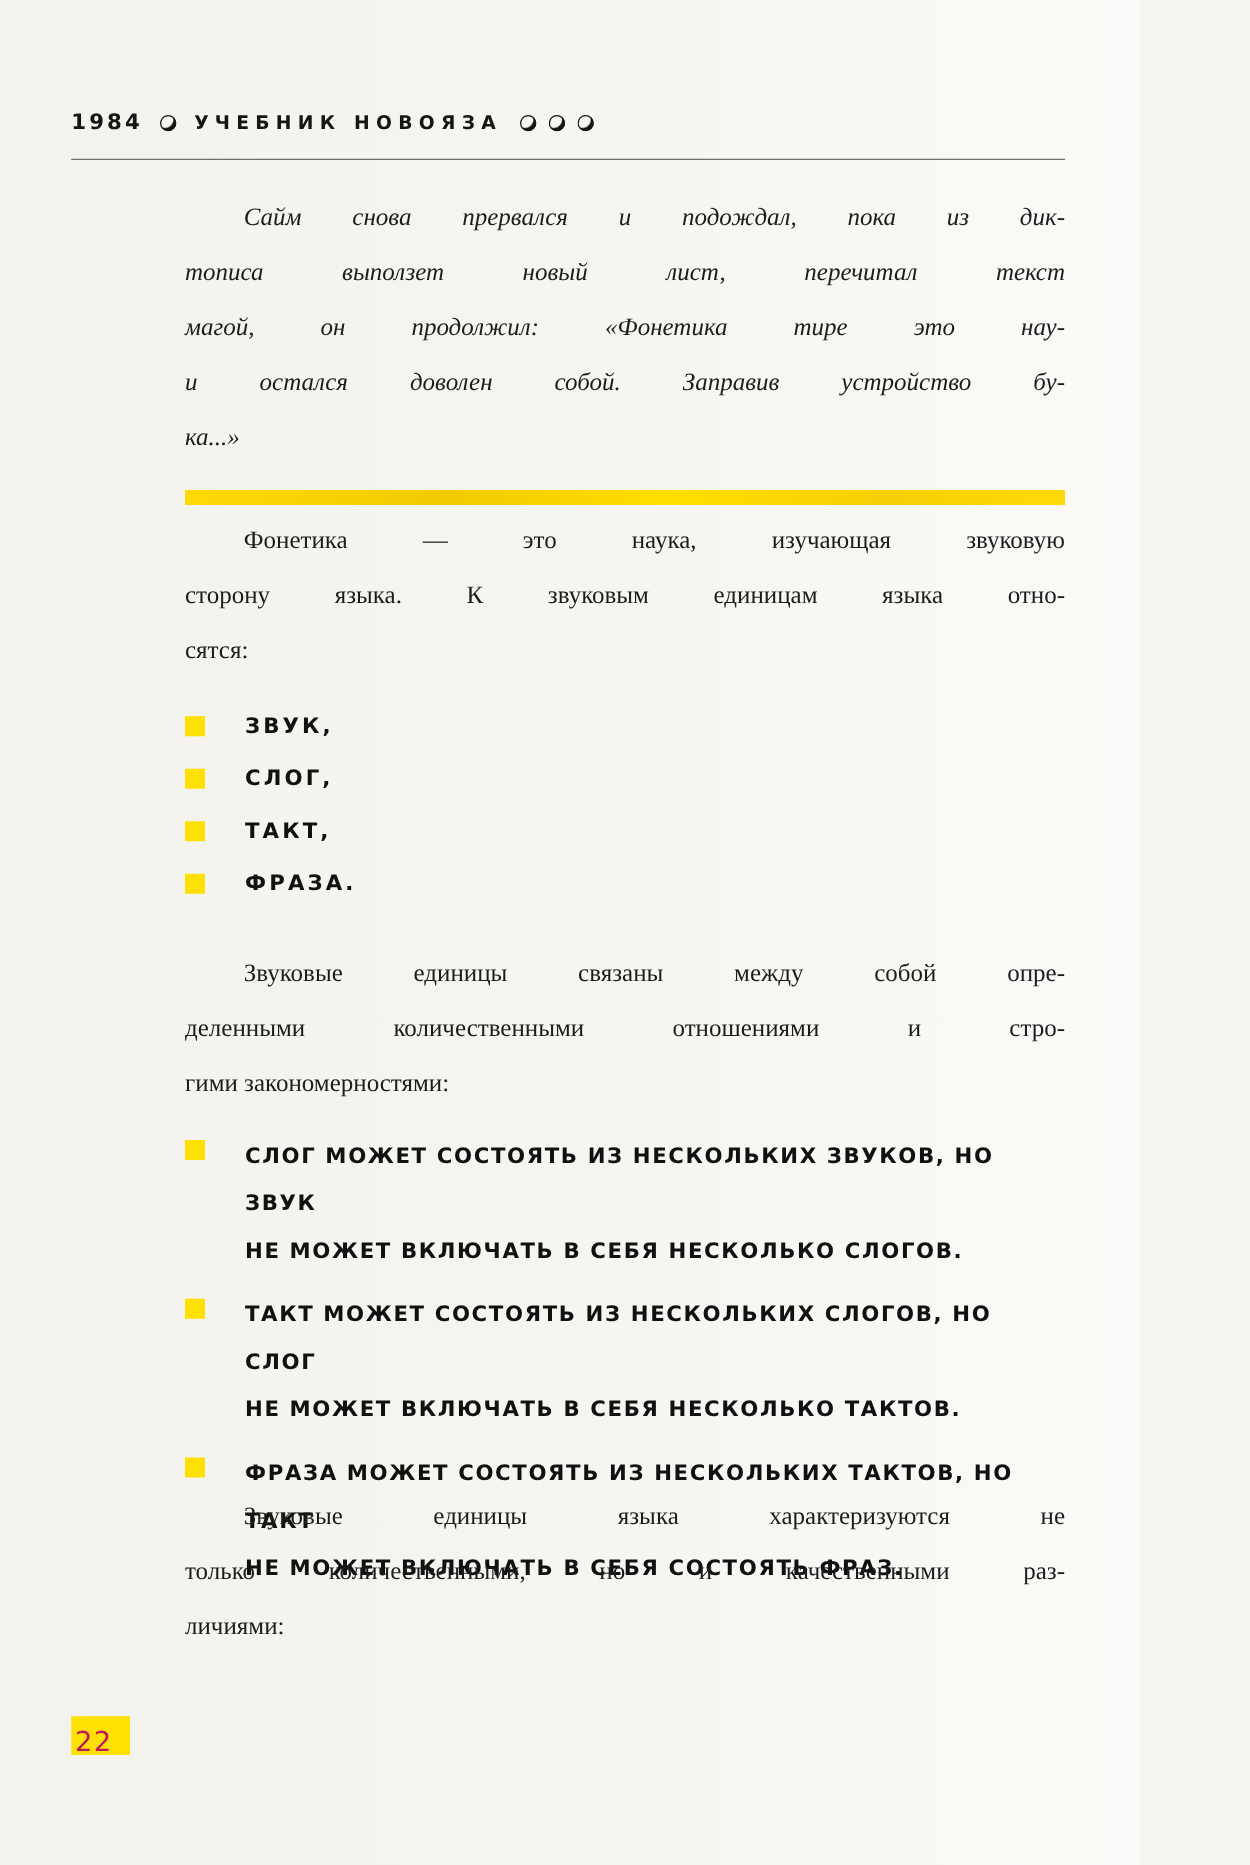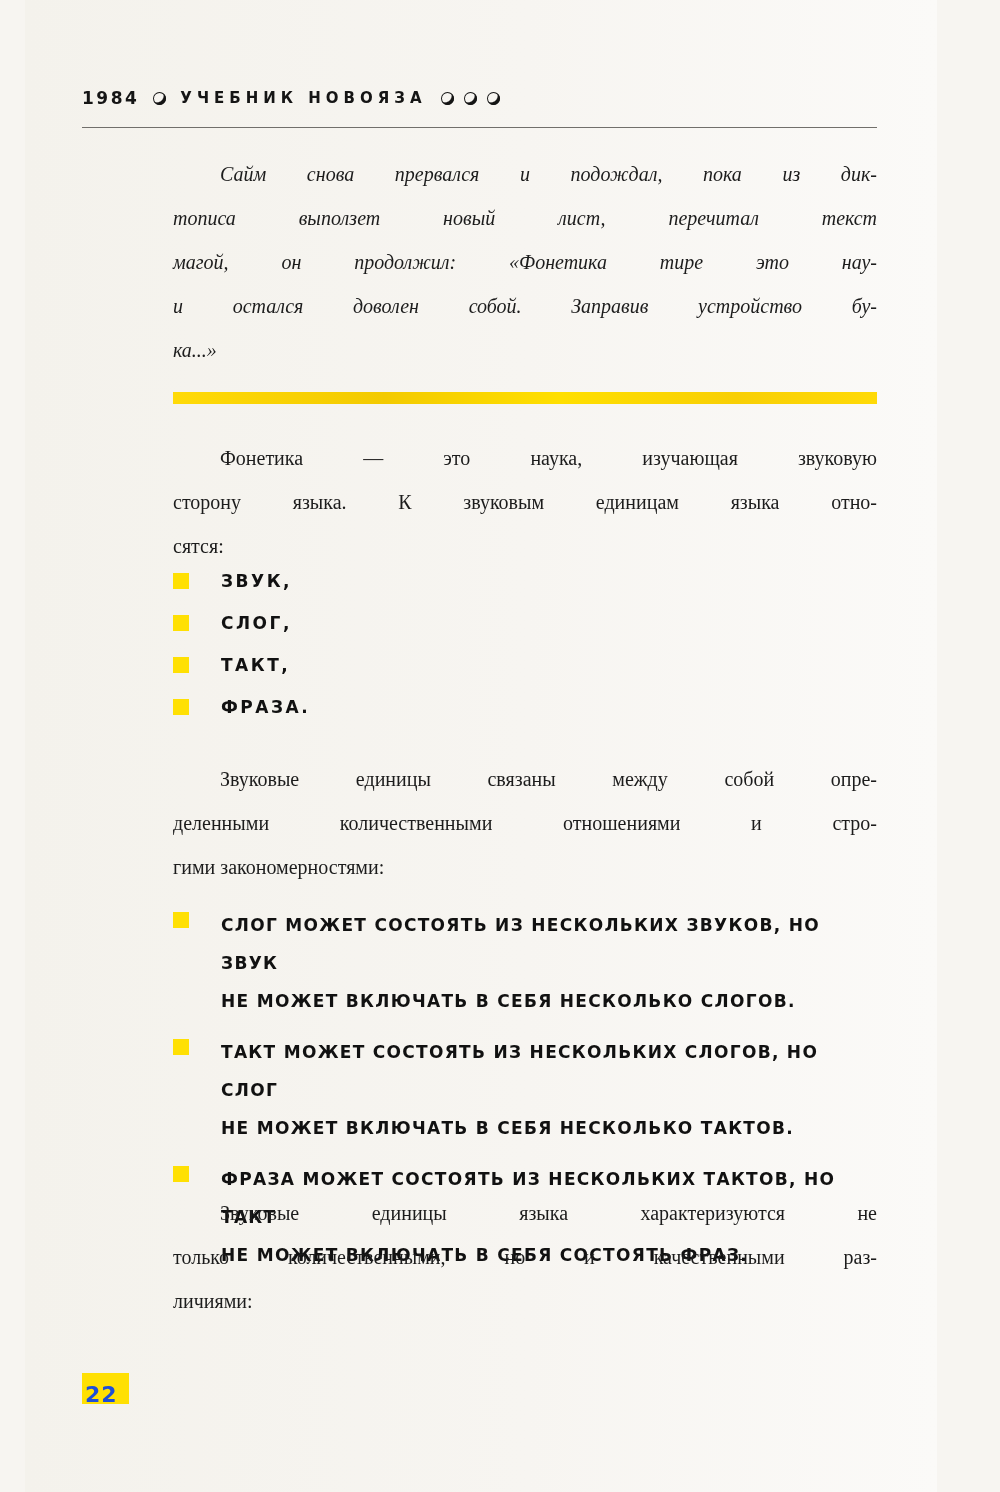--- a/index.html
+++ b/index.html
@@ -6,21 +6,20 @@
   html, body { margin: 0; padding: 0; background: #f7f5f1; }
 
   .page {
     position: relative;
     width: 912px;
     height: 1492px;
     background: linear-gradient(90deg, #f4f2ec 0%, #f7f5f1 55%, #fbfaf8 100%);
     color: #1a1a1a;
     font-family: "Liberation Serif", serif;
     overflow: hidden;
-    margin-left: 25px;
   }
 
   
   .runhead {
     position: absolute;
     left: 57px;
     top: 88px;
     display: flex;
     align-items: center;
     gap: 14px;
@@ -57,21 +56,21 @@
     font-size: 20px;
     line-height: 44px;
     color: #1c1c1c;
   }
   .italic { font-style: italic; }
   .ln     { text-align: justify; text-align-last: justify; white-space: nowrap; }
   .ln.last{ text-align: left; text-align-last: left; }
   .indent { padding-left: 47px; }
 
   .quote     { top: 152px; }
-  .para-phon { top: 436px; }
+  .para-phon { top: 410px; }
   .para-rel  { top: 757px; }
   .para-qual { top: 1191px; }
 
   
   .ybar {
     position: absolute;
     left: 148px;
     width: 704px;
     top: 392px;
     height: 12px;
@@ -114,24 +113,24 @@
     top: 1373px;
     width: 47px;
     height: 31px;
     background: #ffe003;
   }
   .pagenum {
     position: absolute;
     left: 3px;
     bottom: -3px;
     font-family: "DejaVu Sans", sans-serif;
-    font-weight: bold;
+    font-weight: normal;
     font-size: 22px;
     letter-spacing: 1px;
-    color: #1d4ed8;
+    color: #be185d;
   }
 </style>
 </head>
 <body>
 
 <div class="page">
 
   <div class="runhead">
     <span class="hyear">1984</span>
     <span class="moon"></span>

